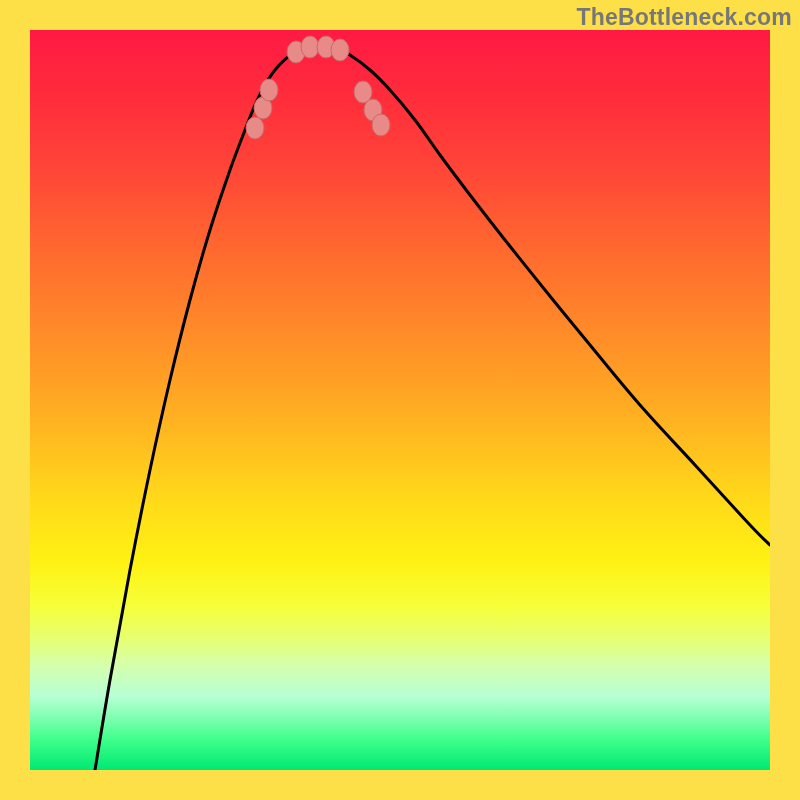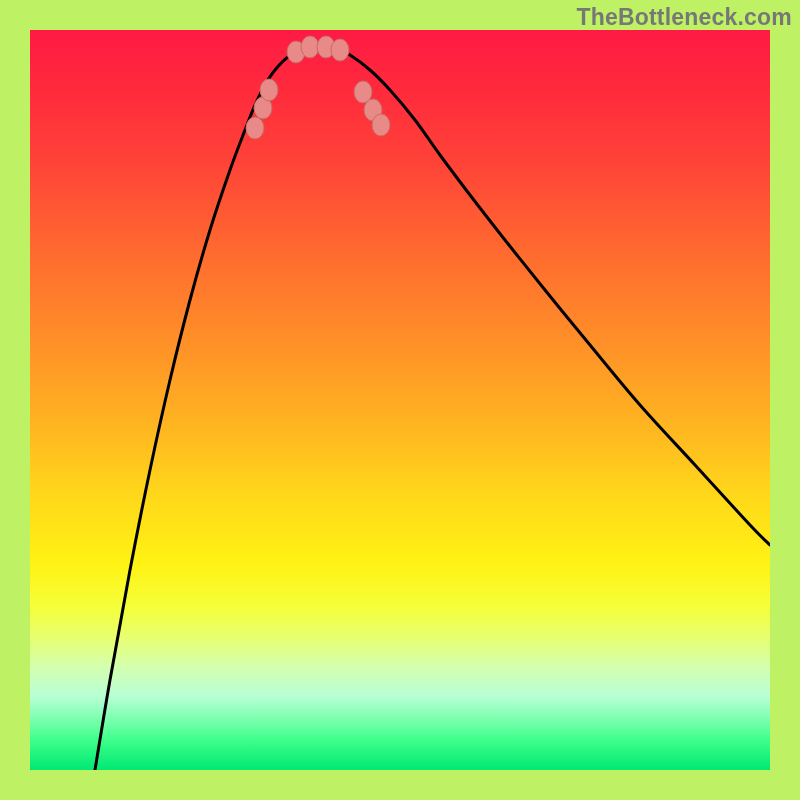--- a/index.html
+++ b/index.html
@@ -8,21 +8,21 @@
     width: 800px;
     height: 800px;
     background: #000;
     overflow: hidden;
     font-family: Arial, Helvetica, sans-serif;
   }
   .frame {
     position: relative;
     width: 800px;
     height: 800px;
-    background: #bef264;
+    background: #fde047;
   }
   .plot {
     position: absolute;
     left: 30px;
     top: 30px;
     width: 740px;
     height: 740px;
     background: linear-gradient(
       to bottom,
       #ff1a44 0%,

